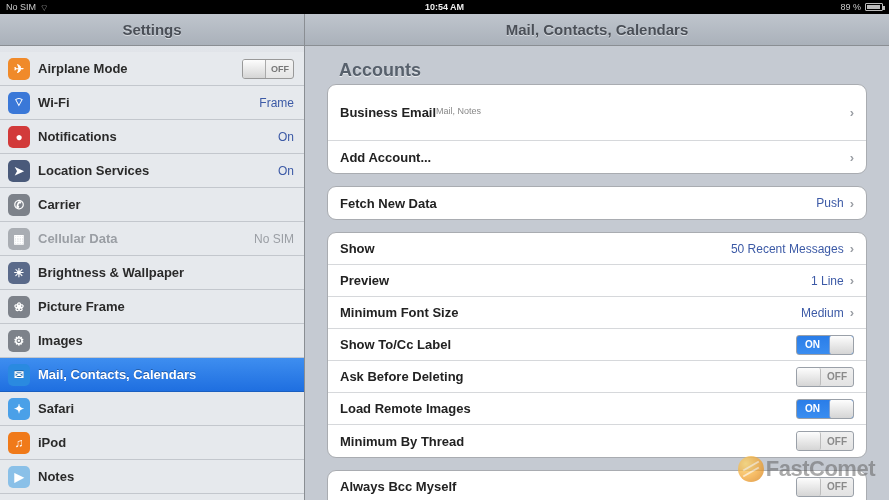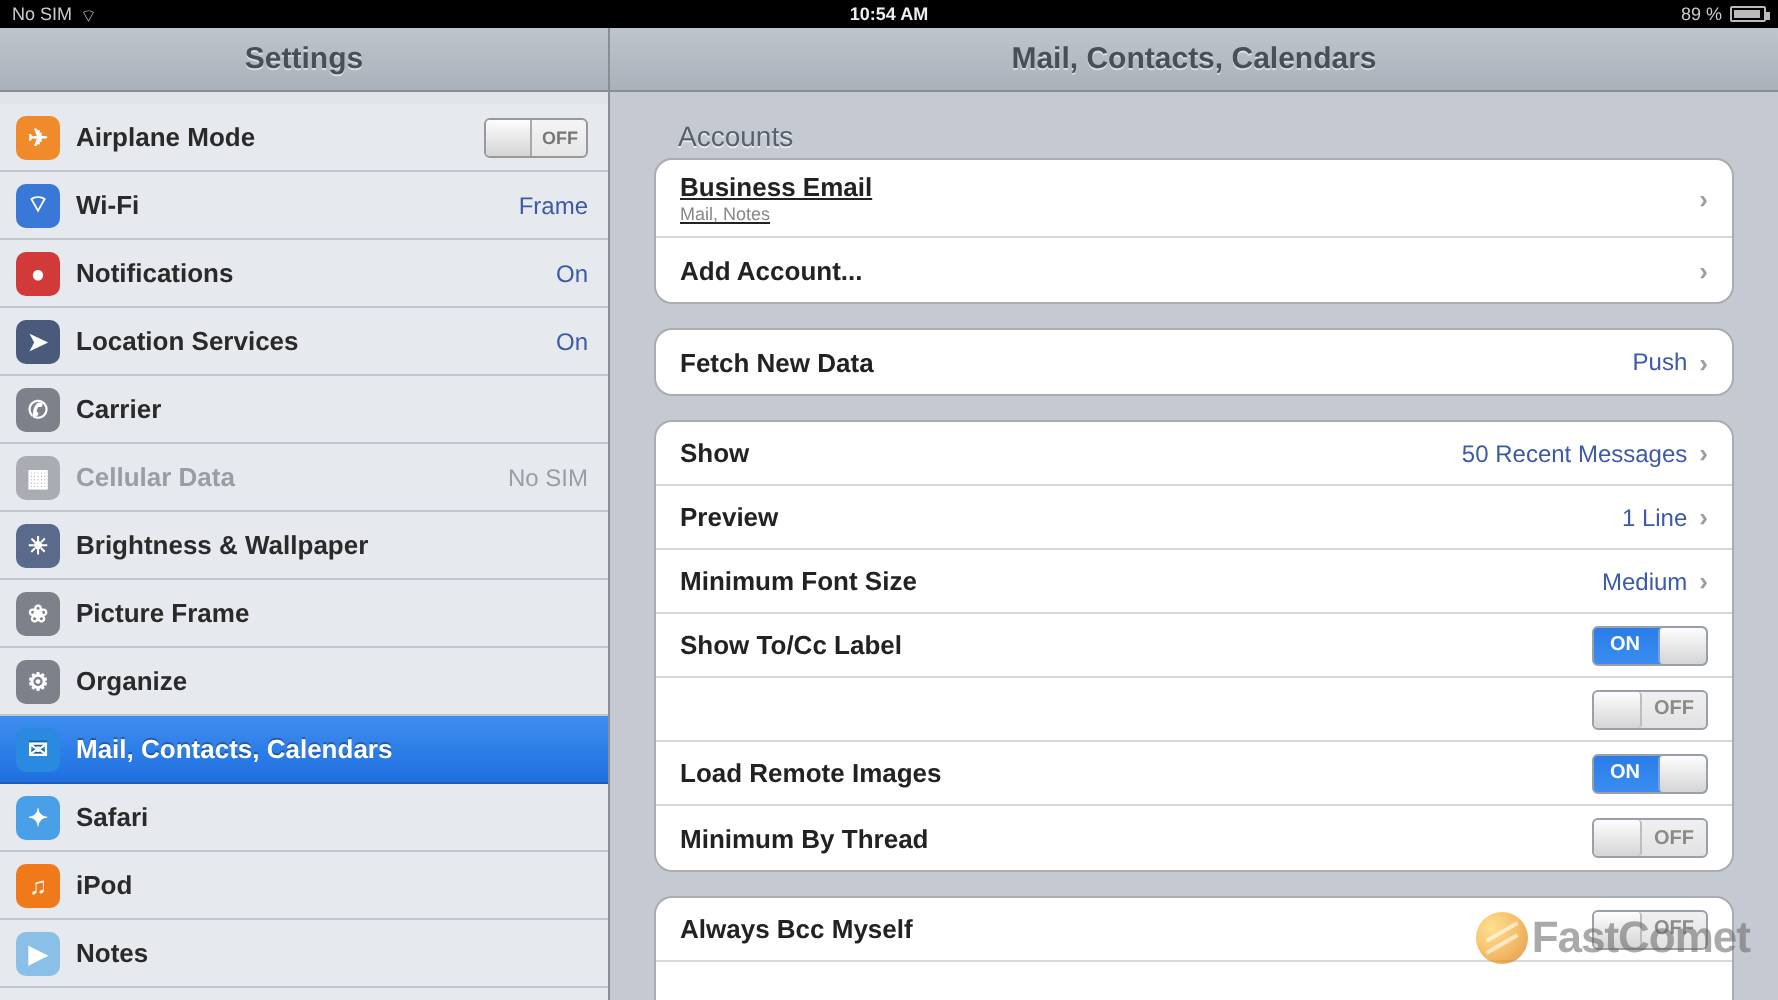--- a/index.html
+++ b/index.html
@@ -106,21 +106,21 @@
     justify-content: center;
     background: linear-gradient(#bfc5cd, #aab1ba);
     border-bottom: 1px solid #8a8e93;
     font-size: 15px;
     font-weight: bold;
     color: #4a4f57;
     text-shadow: 0 1px 0 rgba(255,255,255,0.5);
   }
   .detail-body { flex: 1; overflow: hidden; padding: 8px 22px 0 22px; }
 
-  .section-label { font-size: 14px; color: #57606c; font-weight: normal; text-shadow: 0 1px 0 rgba(255,255,255,0.6); margin: 6px 0 3px 12px; }
+  .section-label { font-size: 18px; color: #57606c; font-weight: bold; text-shadow: 0 1px 0 rgba(255,255,255,0.6); margin: 6px 0 3px 12px; }
 
   .group {
     background: #fff;
     border: 1px solid #a9acb1;
     border-radius: 9px;
     overflow: hidden;
     margin-bottom: 12px;
   }
   .row {
     min-height: 32px;
@@ -129,21 +129,21 @@
     padding: 0 12px;
     border-bottom: 1px solid #d6d8db;
     font-size: 13px;
     color: #222;
   }
   .group .row:last-child { border-bottom: none; }
   .row-label { font-weight: bold; }
   .row-sublabel { font-size: 9px; color: #888; font-weight: normal; display: block; margin-top: 1px; }
   .row-value { margin-left: auto; color: #3c5aa6; font-size: 12px; font-weight: normal; }
   .row-chevron { margin-left: 6px; color: #9a9ea4; font-size: 13px; font-weight: bold; }
-  .row .tall { display:flex; flex-direction:column; padding: 6px 0; text-decoration: underline; }
+  .row .tall { display:flex; flex-direction:row; padding: 20px 0; }
 
   .switch {
     margin-left: auto;
     width: 58px; height: 20px;
     border-radius: 3px;
     border: 1px solid #9aa0a8;
     position: relative;
     font-size: 10px; font-weight: bold;
     display: flex; align-items: center;
     overflow: hidden;
@@ -242,21 +242,21 @@
           <div class="sidebar-item">
             <div class="sidebar-icon" style="background: rgb(90, 106, 138);">☀</div>
             <span>Brightness &amp; Wallpaper</span>
           </div>
           <div class="sidebar-item">
             <div class="sidebar-icon" style="background: rgb(125, 130, 138);">❀</div>
             <span>Picture Frame</span>
           </div>
           <div class="sidebar-item">
             <div class="sidebar-icon" style="background: rgb(125, 130, 138);">⚙</div>
-            <span>Organize</span>
+            <span>Images</span>
           </div>
           <div class="sidebar-item selected">
             <div class="sidebar-icon" style="background: rgb(42, 138, 224);">✉</div>
             <span>Mail, Contacts, Calendars</span>
           </div>
           <div class="sidebar-item">
             <div class="sidebar-icon" style="background: rgb(74, 160, 232);">✦</div>
             <span>Safari</span>
           </div>
           <div class="sidebar-item">
@@ -319,20 +319,21 @@
               <span class="row-chevron">›</span>
             </div>
             <div class="row">
               <span class="row-label">Show To/Cc Label</span>
               <div class="switch on">
                 <span>ON</span>
                 <div class="switch-knob"></div>
               </div>
             </div>
             <div class="row">
+              <span class="row-label">Ask Before Deleting</span>
               <div class="switch off">
                 <span>OFF</span>
                 <div class="switch-knob"></div>
               </div>
             </div>
             <div class="row">
               <span class="row-label">Load Remote Images</span>
               <div class="switch on">
                 <span>ON</span>
                 <div class="switch-knob"></div>

